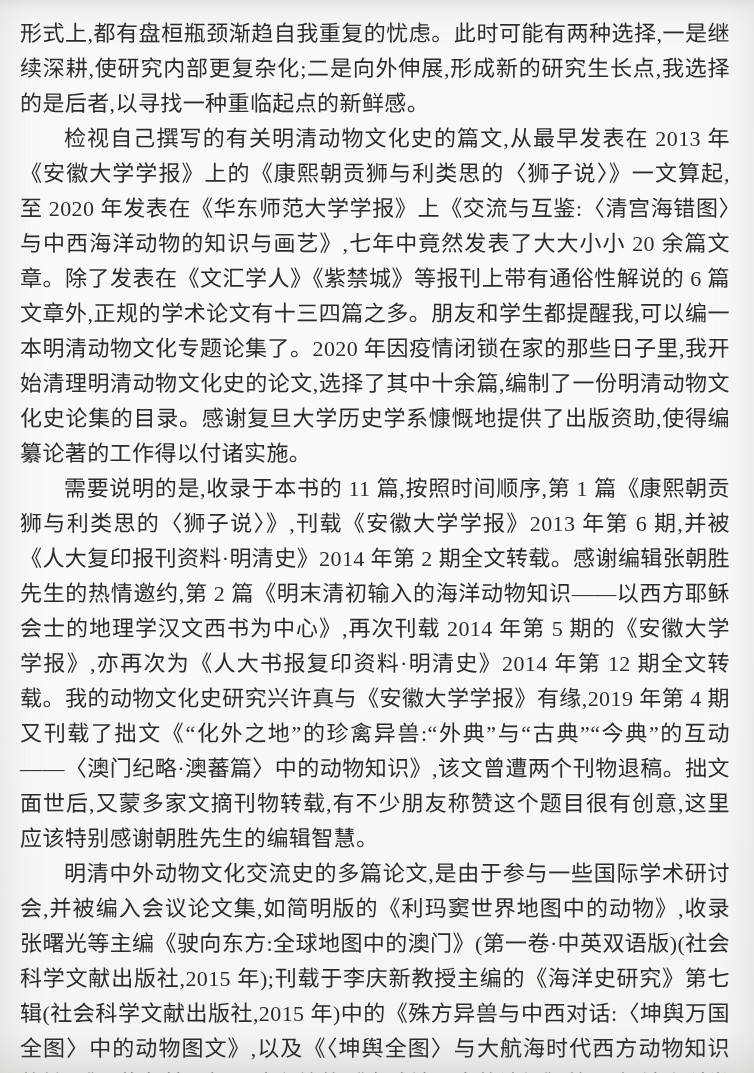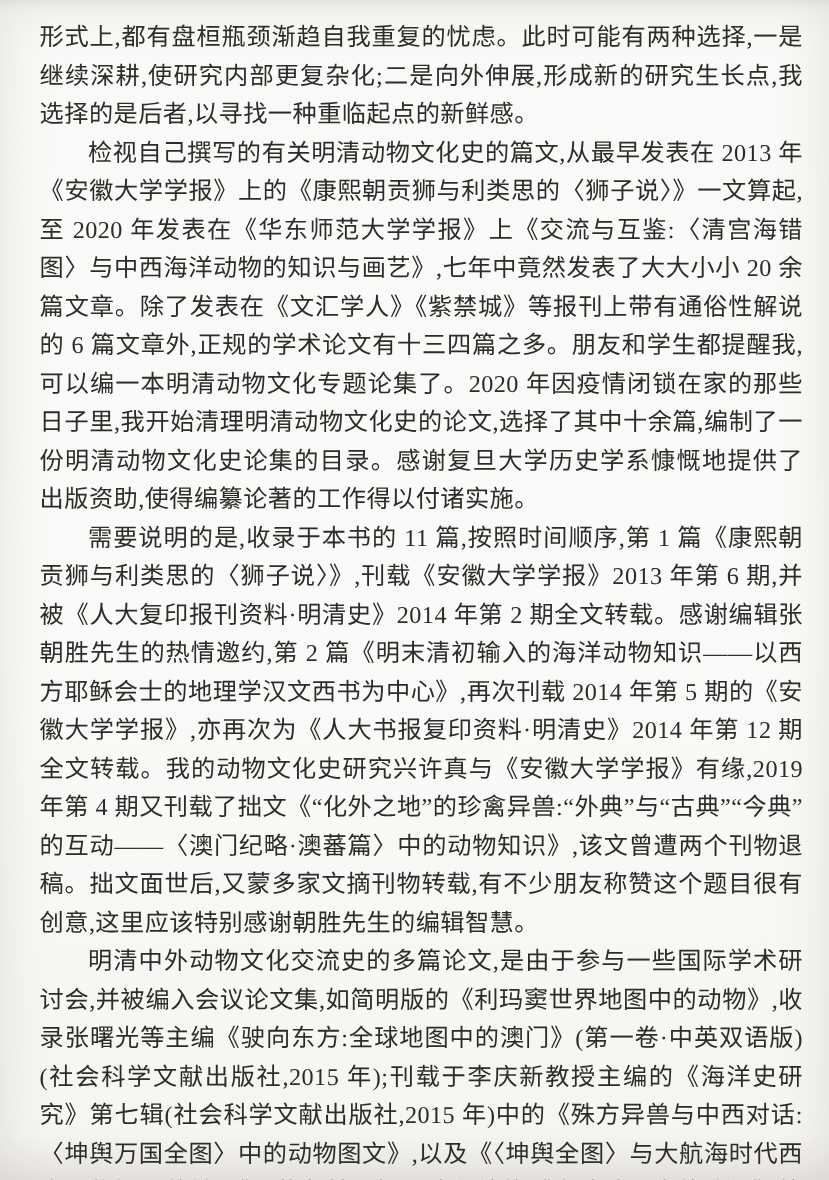--- a/index.html
+++ b/index.html
@@ -8,21 +8,21 @@
     width: 754px;
     height: 1073px;
     overflow: hidden;
     background: #e9e8e5;
   }
   .page {
     position: relative;
     width: 754px;
     height: 1073px;
     box-sizing: border-box;
-    padding: 16px 24px 10px 36px;
+    padding: 16px 24px 10px 20px;
     background:
       linear-gradient(180deg, #efeeec 0px, #faf9f7 10px, #fbfaf8 55%, #f6f5f2 96%, #eceae7 100%);
     font-family: "Liberation Serif", "DejaVu Serif", serif;
     color: #2d2c2a;
   }
   
   .page::after {
     content: "";
     position: absolute;
     inset: 0;

